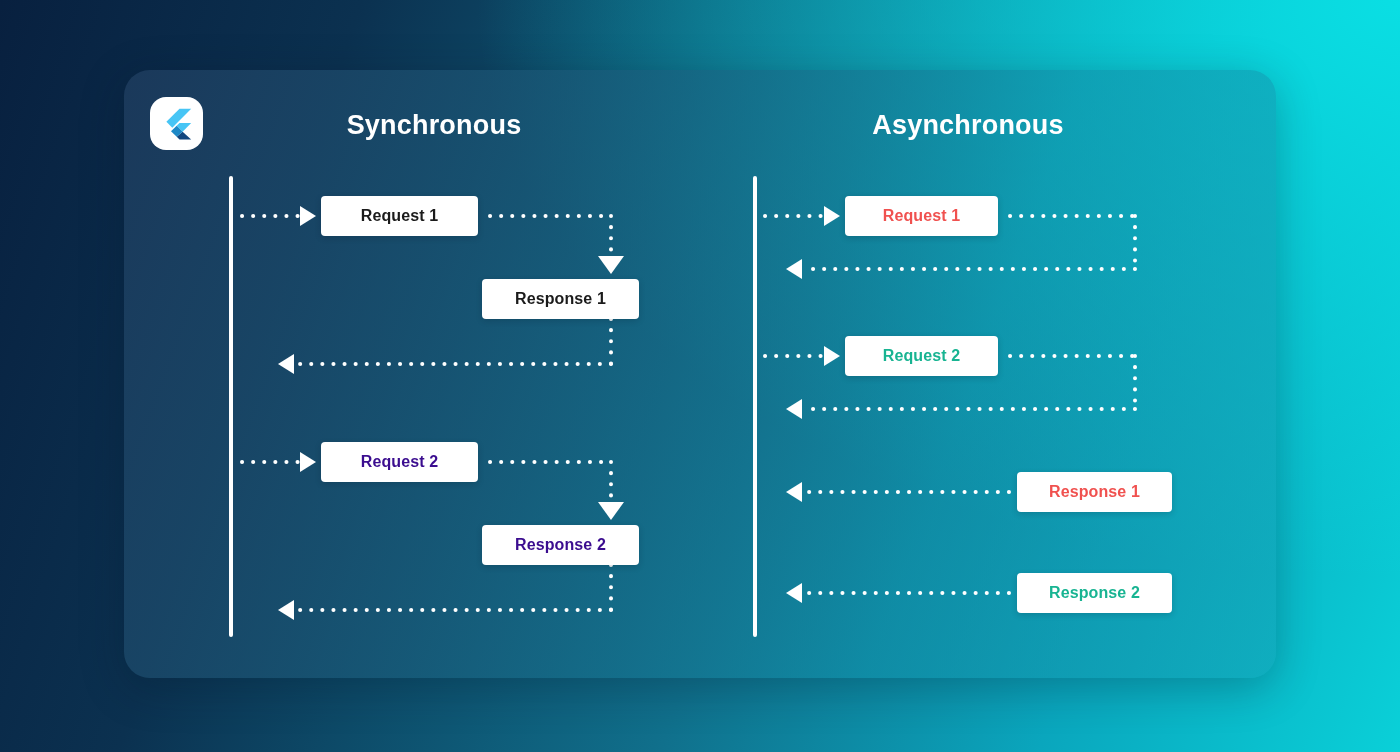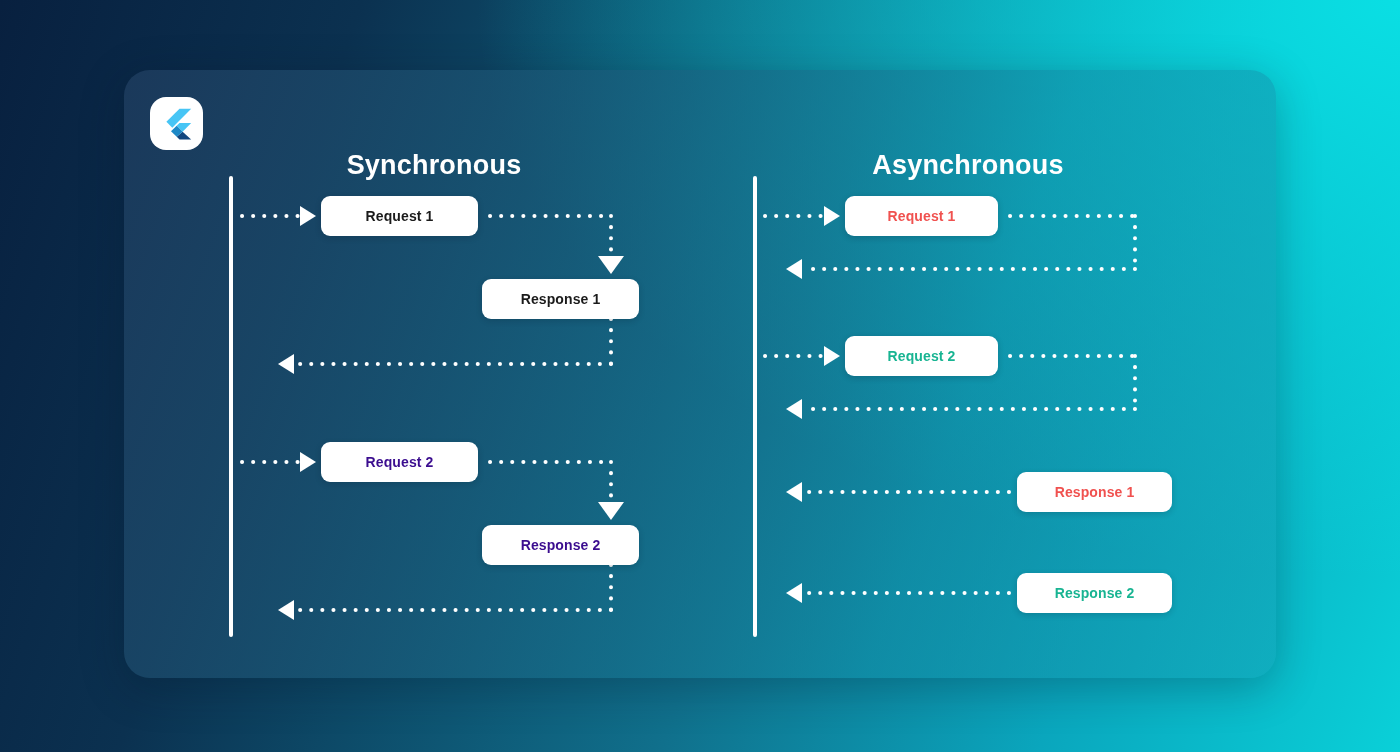--- a/index.html
+++ b/index.html
@@ -48,21 +48,20 @@
   
   .col-title {
     position: absolute;
     color: #ffffff;
     font-size: 27px;
     font-weight: bold;
     letter-spacing: 0.2px;
     white-space: nowrap;
     text-align: center;
     transform: translateX(-50%);
-    margin-top: 40px;
   }
   #title-sync  { left: 434px; top: 110px; }
   #title-async { left: 968px; top: 110px; }
 
   
   .lifeline {
     position: absolute;
     width: 4px;
     border-radius: 2px;
     background: #ffffff;
@@ -75,26 +74,26 @@
     position: absolute;
     left: 0; top: 0;
     width: 1400px; height: 752px;
     pointer-events: none;
   }
 
   
   .msgbox {
     position: absolute;
     height: 40px;
-    border-radius: 9px;
+    border-radius: 4px;
     background: #ffffff;
     display: flex;
     align-items: center;
     justify-content: center;
-    font-size: 14px;
+    font-size: 16px;
     font-weight: bold;
     letter-spacing: 0.1px;
     white-space: nowrap;
     box-shadow: 0 2px 6px rgba(0,20,40,0.18);
   }
 </style>
 </head>
 <body>
 
 <div id="stage">

